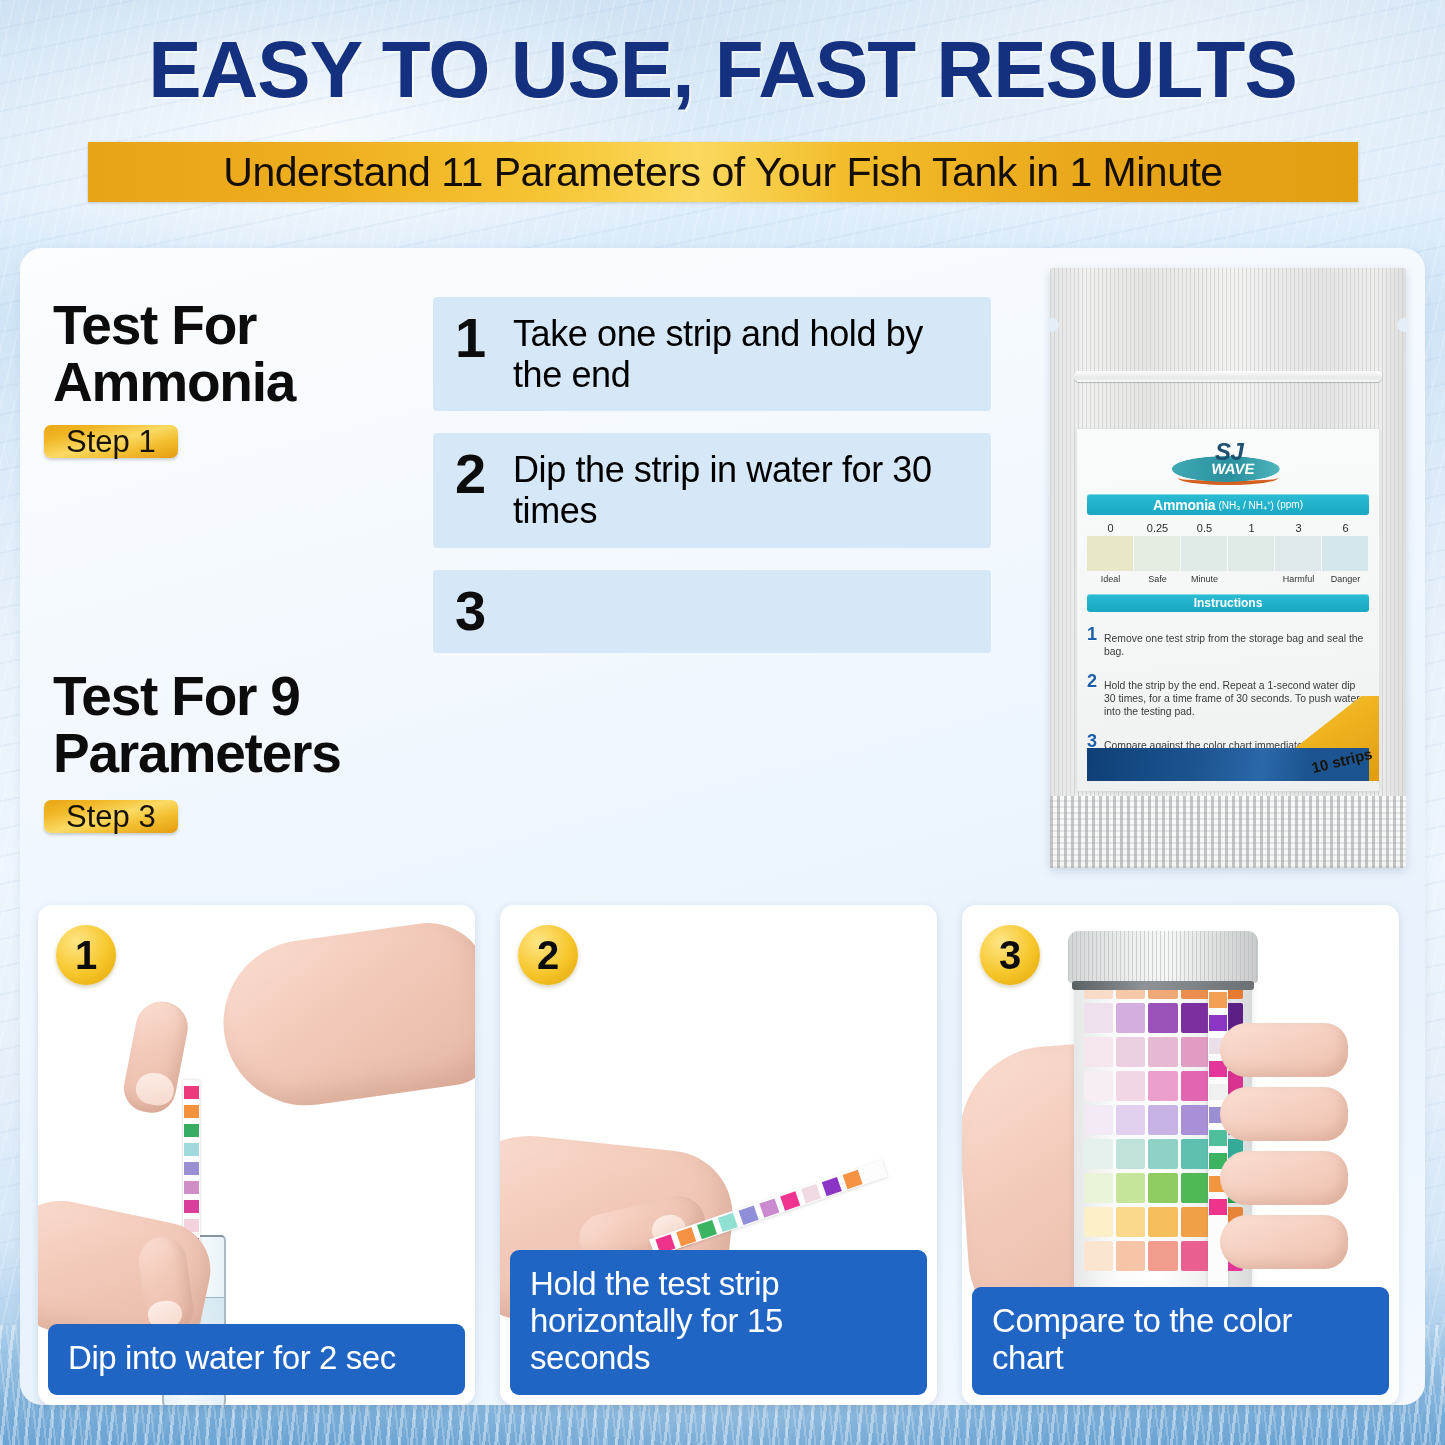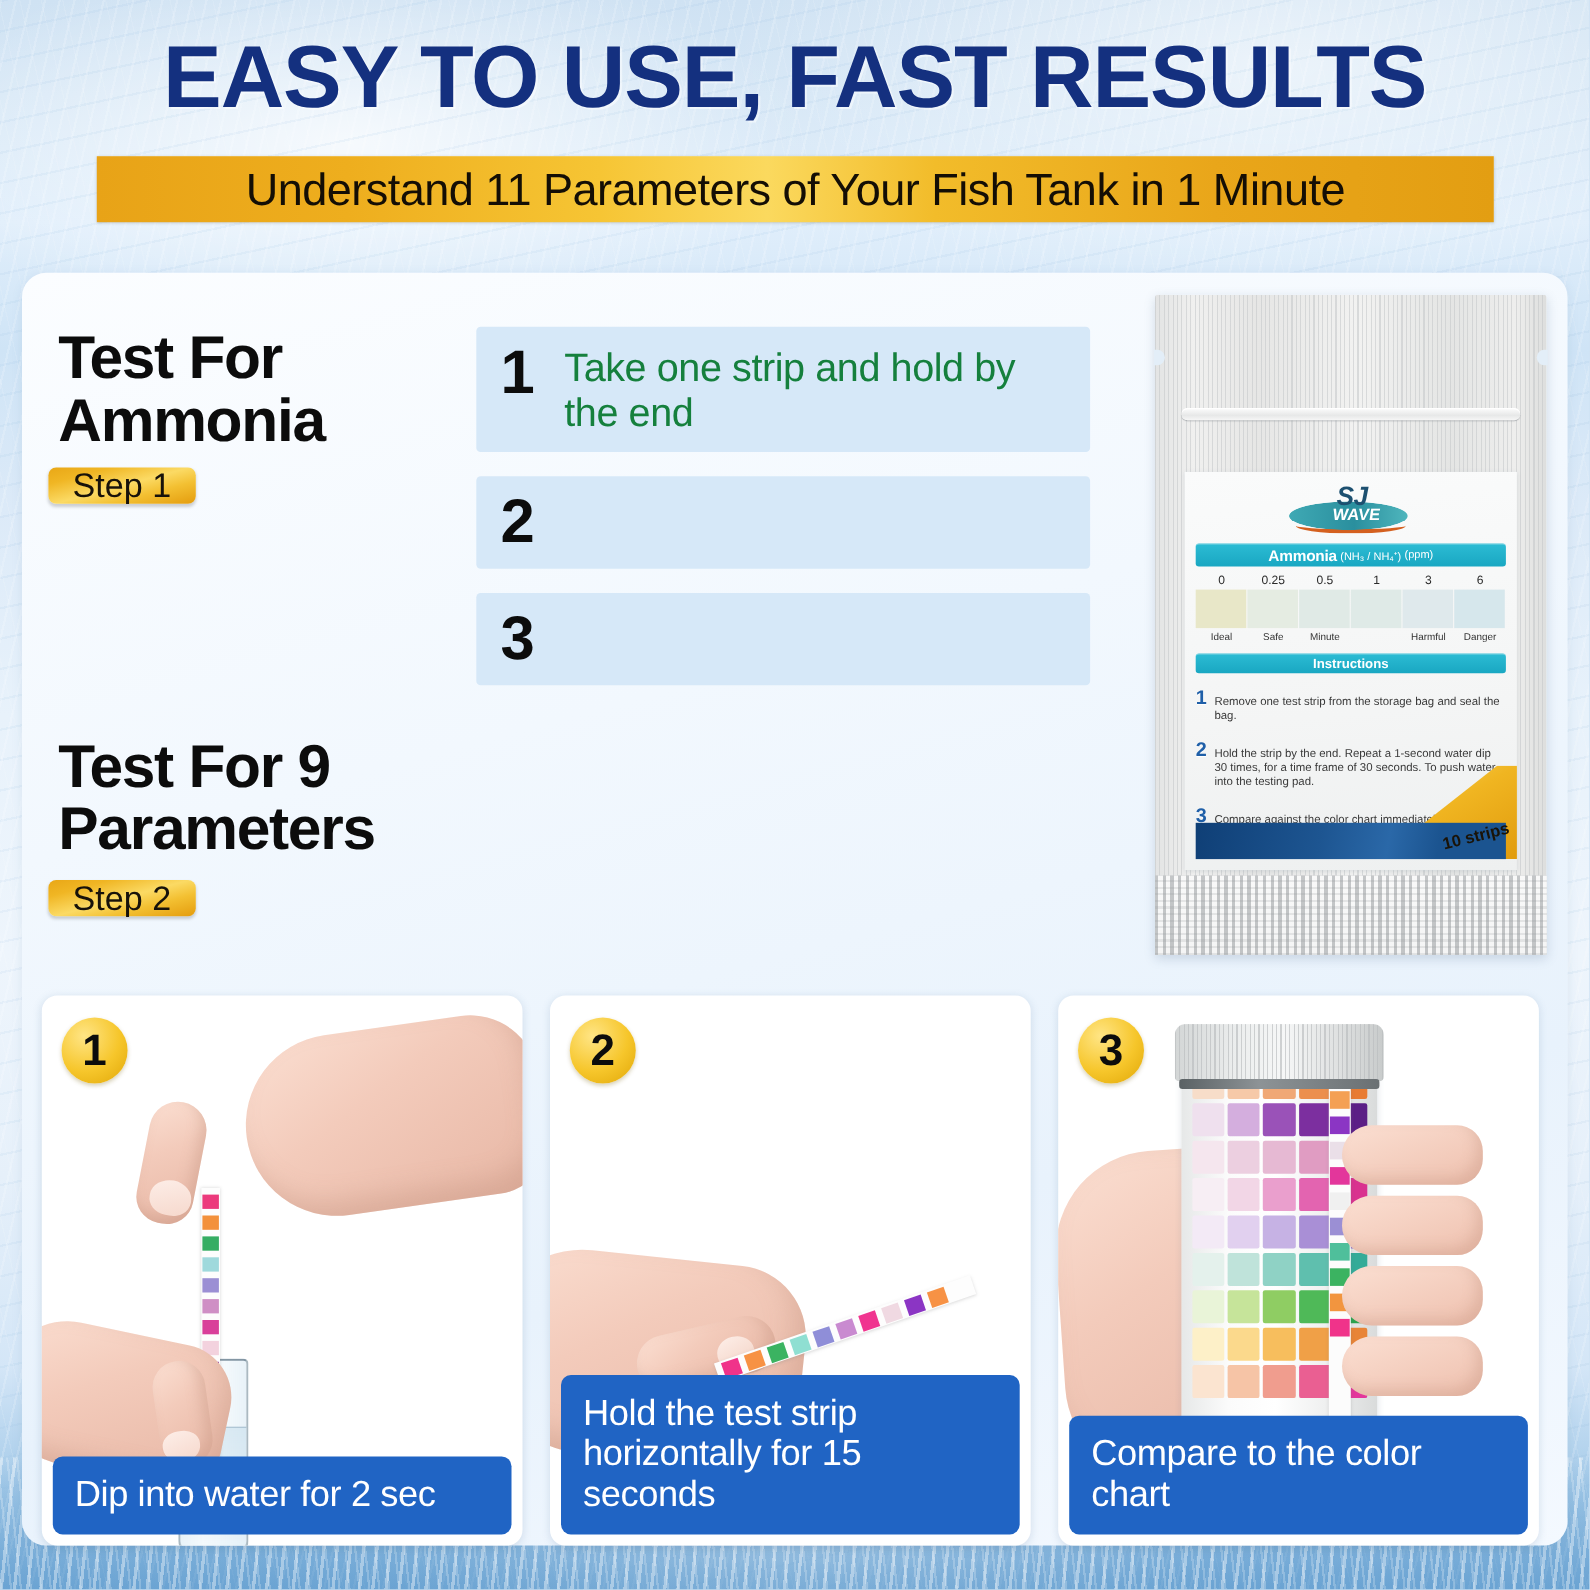--- a/index.html
+++ b/index.html
@@ -109,21 +109,21 @@
     display: flex; align-items: flex-start;
     padding: 14px 16px 16px 22px;
     margin-bottom: 22px;
   }
   .step-num {
     font-size: 56px; font-weight: bold; color: #0c0c0c;
     line-height: .96; margin-right: 16px; min-width: 42px;
     letter-spacing: -2px;
   }
   .step-text {
-    font-size: 36px; color: #15803d; line-height: 1.13;
+    font-size: 36px; color: #000000; line-height: 1.13;
     letter-spacing: -.4px; padding-top: 3px;
   }
 
   
   #packet {
     position: absolute; left: 1050px; top: 268px;
     width: 356px; height: 600px;
     z-index: 6;
   }
   #packet-foil {
@@ -428,29 +428,30 @@
 <div id="subbanner">
   <span>Understand 11 Parameters of Your Fish Tank in 1 Minute</span>
 </div>
 
 <div id="panel"></div>
 
 <div class="big-title" id="title-ammonia">Test For Ammonia</div>
 <div class="step-badge" id="badge-step1">Step 1</div>
 
 <div class="big-title" id="title-params">Test For 9 Parameters</div>
-<div class="step-badge" id="badge-step2">Step 2</div>
+<div class="step-badge" id="badge-step2">Step 3</div>
 
 <div id="steps">
   <div class="step-row">
     <div class="step-num">1</div>
     <div class="step-text">Take one strip and hold by the end</div>
   </div>
   <div class="step-row">
     <div class="step-num">2</div>
+    <div class="step-text">Dip the strip in water for 30 times</div>
   </div>
   <div class="step-row">
     <div class="step-num">3</div>
   </div>
 </div>
 
 <div id="packet">
   <div id="packet-foil"></div>
   <div class="notch left"></div>
   <div class="notch right"></div>

